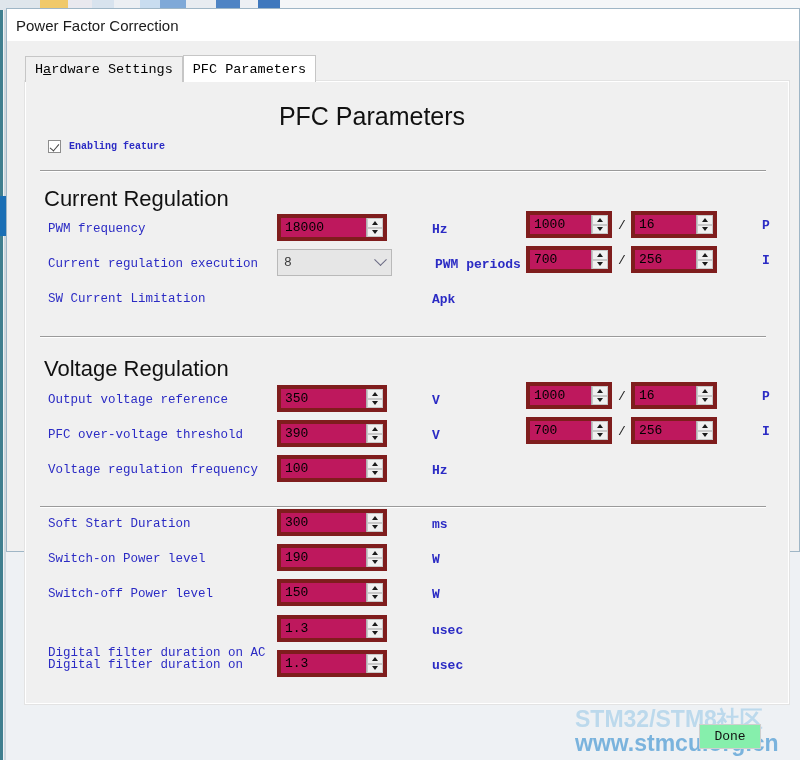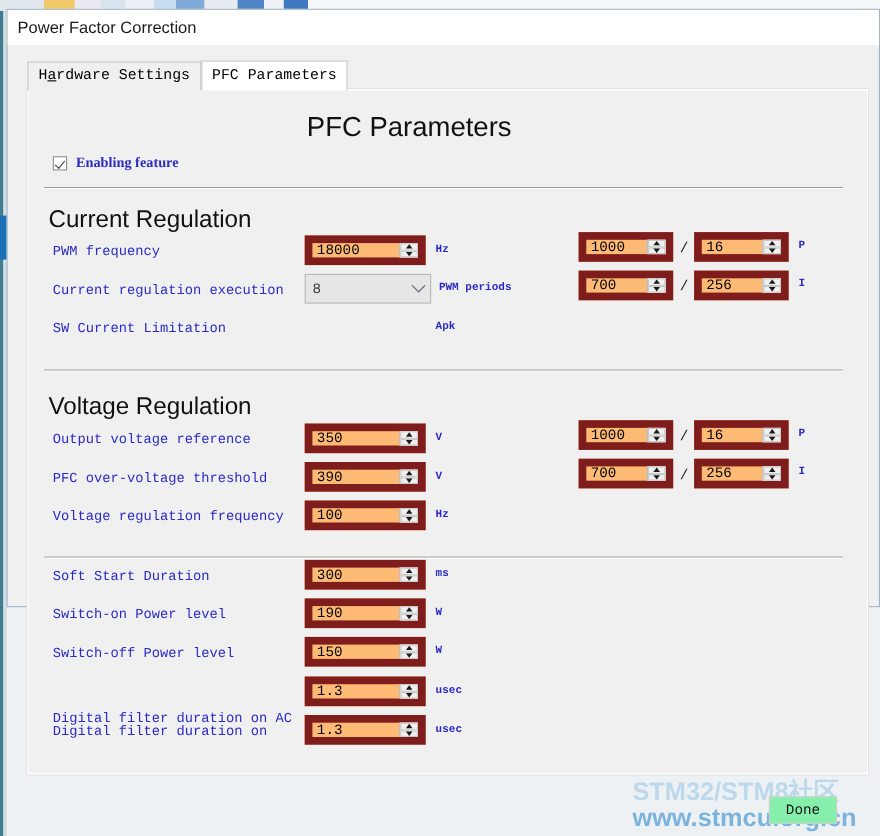--- a/index.html
+++ b/index.html
@@ -155,22 +155,22 @@
     position: absolute;
     left: 3px;
     top: 1px;
     width: 4px;
     height: 8px;
     border: solid #444444;
     border-width: 0 1.6px 1.6px 0;
     transform: rotate(40deg);
   }
   .chk-label {
-    font-family: Liberation Serif, serif;
-    font-size: 13px;
+    font-family: Liberation Mono, monospace;
+    font-size: 10px;
     color: #2b2bc4;
     font-weight: bold;
   }
 
   .divider {
     position: absolute;
     left: 14px;
     width: 726px;
     height: 0;
     border-top: 1px solid #9a9a9a;
@@ -193,38 +193,39 @@
   .field-label {
     position: absolute;
     font-family: "Liberation Mono", monospace;
     font-size: 12.5px;
     color: #2b2bc4;
     white-space: nowrap;
   }
   .unit-label {
     position: absolute;
     font-family: "Liberation Mono", monospace;
-    font-size: 10px;
+    font-size: 13px;
     color: #2b2bc4;
     font-weight: bold;
     white-space: nowrap;
+    margin-left: 36px;
   }
   .slash {
     position: absolute;
     font-family: "Liberation Mono", monospace;
     font-size: 13px;
     color: #222222;
   }
 
   
   .spin {
     position: absolute;
     height: 27px;
-    background: #fdba74;
-    border: 7px solid #7f1d1d;
+    background: #be185d;
+    border: 4px solid #7f1d1d;
     box-sizing: border-box;
     display: flex;
     align-items: stretch;
   }
   .spin .val {
     flex: 1;
     font-family: "Liberation Mono", monospace;
     font-size: 13px;
     color: #000000;
     padding-left: 4px;

